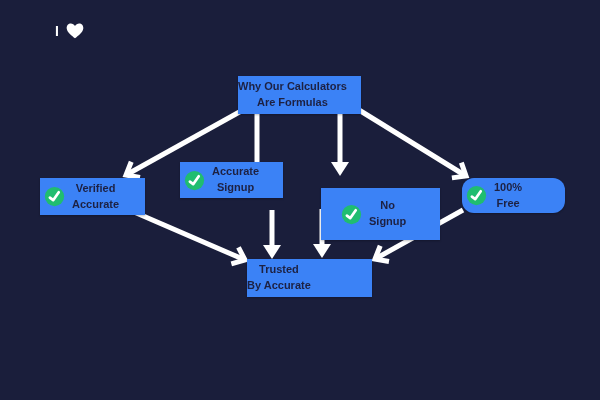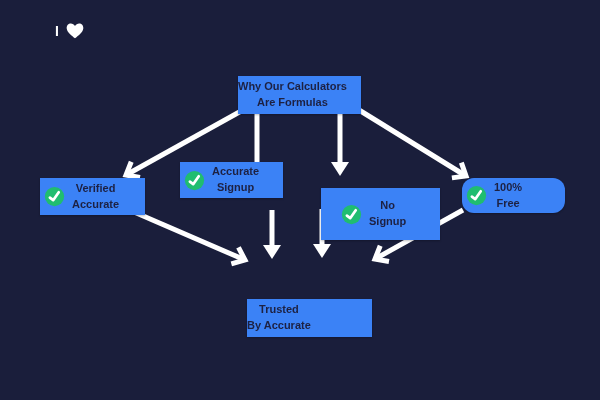--- a/index.html
+++ b/index.html
@@ -29,21 +29,21 @@
     box-shadow:0 1px 2px rgba(0,0,0,.25);
   }
   .node .lines{display:flex;flex-direction:column;}
   .feature{gap:7px;padding:0 4px;}
   .feature .check{flex:0 0 auto;display:inline-flex;width:21px;height:21px;}
   #node-root{left:238px;top:76px;width:123px;height:38px;}
   #node-f0{left:40px; top:178px;width:97px;height:37px;}
   #node-f1{left:180px;top:162px;width:95px;height:36px;}
   #node-f2{left:321px;top:188px;width:95px;height:52px;padding-left:20px;}
   #node-f3{left:462px;top:178px;width:95px;height:35px;border-radius:12px;}
-  #node-sink{left:247px;top:259px;width:125px;height:38px;margin-top:40px;}
+  #node-sink{left:247px;top:259px;width:125px;height:38px;}
 </style>
 </head>
 <body>
 
 <div class="canvas">
 
   <div class="logo">
     <span>I</span>
     <span class="heart">
       <svg viewBox="0 0 24 22" width="18" height="16">

